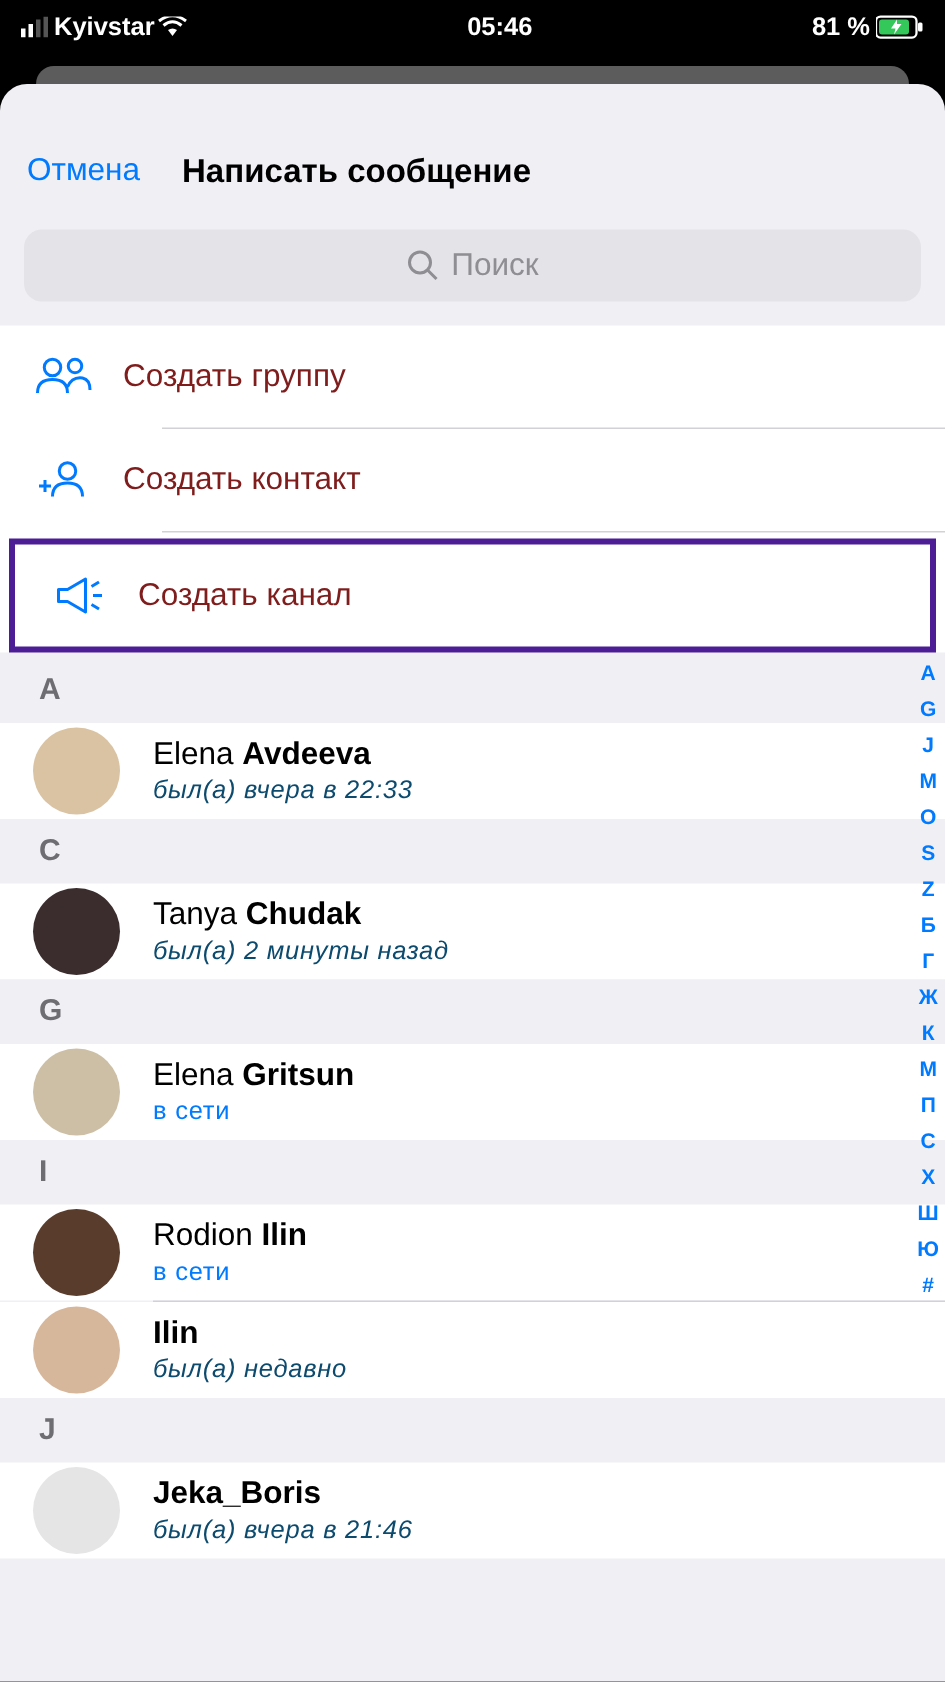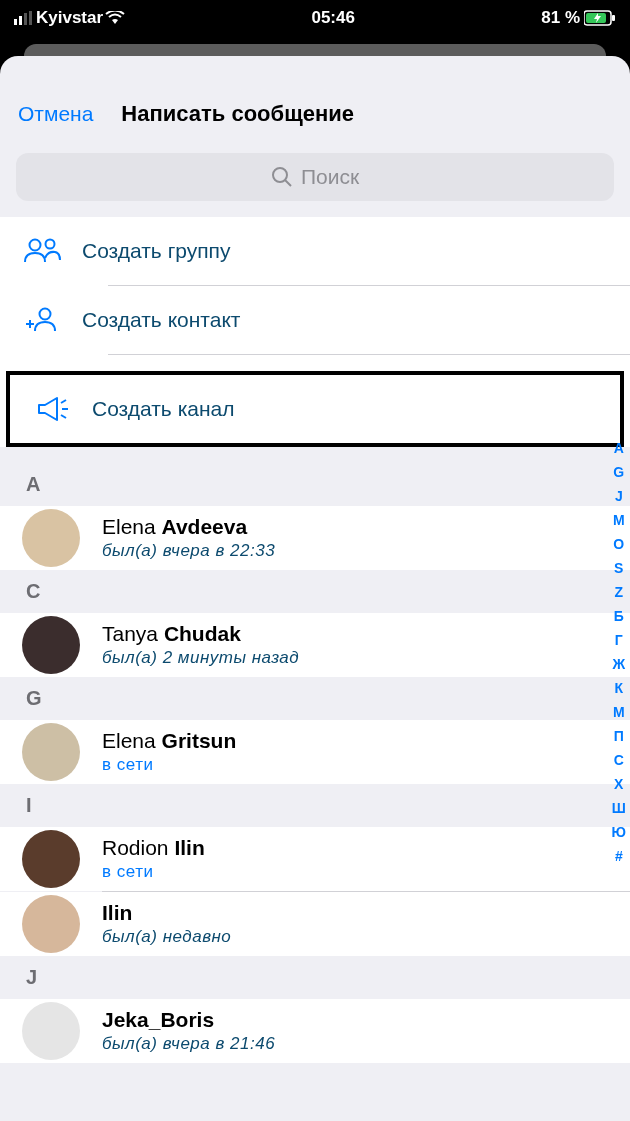--- a/index.html
+++ b/index.html
@@ -12,23 +12,23 @@
   .sheet-backdrop::before { content:""; position:absolute; left:24px; right:24px; top:8px; height:22px; background:#5c5c5c; border-radius:12px 12px 0 0; }
   .sheet { position: absolute; top: 56px; left: 0; right: 0; bottom: 0; background: #efeff4; border-radius: 18px 18px 0 0; overflow: hidden; }
   .header { height: 78px; display: flex; align-items: center; padding: 0 18px; margin-top: 19px; }
   .cancel { color: #007aff; font-size: 21px; font-weight: 400; }
   .title { flex: 1; text-align: left; margin-left: 28px; font-size: 22px; font-weight: 700; color: #000; }
   .search-wrap { padding: 0 16px 16px; }
   .search { background: #e3e3e8; border-radius: 12px; height: 48px; display: flex; align-items: center; justify-content: center; gap: 8px; color: #8e8e93; font-size: 21px; }
   .white-block { background: #fff; }
   .action-row { display: flex; align-items: center; height: 68px; padding-left: 22px; }
   .action-icon { width: 60px; display:flex; align-items:center; justify-content:flex-start; }
-  .action-label { color: #0c4a6e; font-size: 21px; font-weight: 400; }
+  .action-label { color: #7f1d1d; font-size: 21px; font-weight: 400; }
   .action-sep { margin-left: 108px; height: 1px; background: #d1d1d6; }
-  .highlight-box { border: 4px solid #000000; margin: 16px 6px; }
+  .highlight-box { border: 4px solid #4c1d95; margin: 4px 6px; }
   .section-letter { background: #efeff4; color: #6d6d72; font-weight: 700; font-size: 20px; padding: 10px 26px; }
   .contact-row { background: #fff; display: flex; align-items: center; height: 64px; padding-left: 22px; }
   .avatar { width: 58px; height: 58px; border-radius: 50%; background: #c7c7cd; flex-shrink: 0; }
   .contact-text { margin-left: 22px; display:flex; flex-direction:column; justify-content:center; }
   .contact-name { font-size: 21px; color: #000; }
   .contact-name .first { font-weight: 400; }
   .contact-name .last { font-weight: 700; }
   .contact-status { font-size: 17px; margin-top: 2px; letter-spacing: 0.5px; }
   .status-online { color: #007aff; }
   .status-gray { color: #0c4a6e; font-style: italic; }

